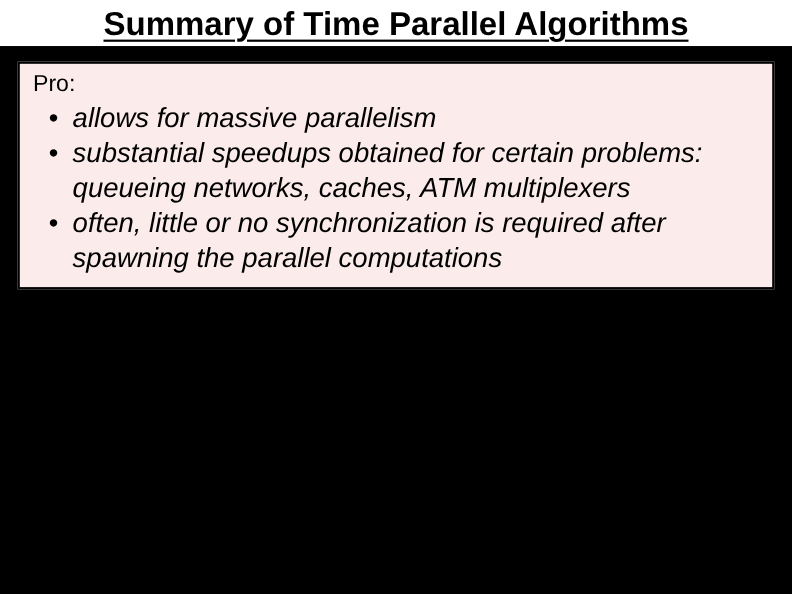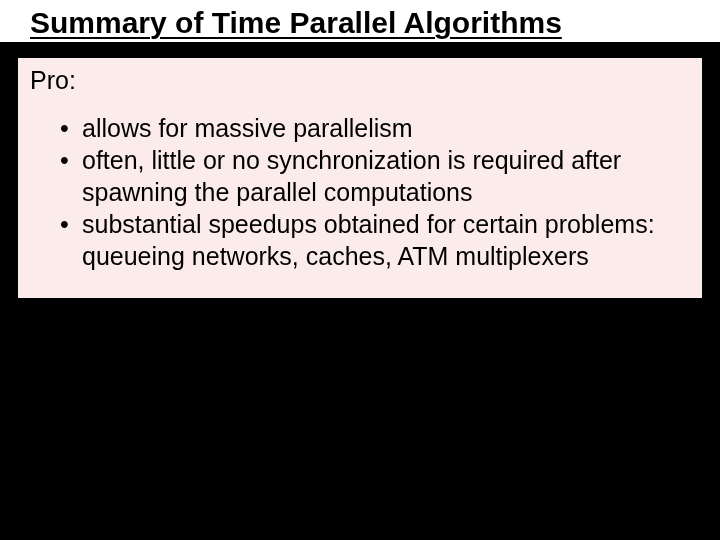--- a/index.html
+++ b/index.html
@@ -16,46 +16,47 @@
   }
   .title-wrap {
     background: #fff;
     padding: 6px 0 2px 0;
   }
   .title {
     font-family: Arial, Helvetica, sans-serif;
     font-weight: bold;
     font-size: 30px;
     color: #000;
-    text-align: left;
+    text-align: center;
     padding: 0 30px;
     text-decoration: underline;
     text-decoration-thickness: 2px;
     text-underline-offset: 4px;
   }
   .gap {
     background: #000;
     height: 14px;
   }
   .content-box {
     background: #fbebeb;
     border: 2px solid #000;
     margin: 0 16px;
     padding: 6px 12px 10px 12px;
   }
   .heading {
-    font-size: 25px;
+    font-size: 21px;
     color: #000;
     line-height: 1.28;
     margin: 0;
   }
   ul.bullets {
     list-style: none;
     padding: 0;
-    margin: 16px;
+    margin: 0;
+    font-style: italic;
   }
   ul.bullets li {
     font-size: 25px;
     color: #000;
     line-height: 1.28;
     padding-left: 36px;
     position: relative;
   }
   ul.bullets li::before {
     content: "•";
@@ -72,18 +73,18 @@
   <div class="title-wrap">
     <h1 class="title">Summary of Time Parallel Algorithms</h1>
   </div>
 
   <div class="gap"></div>
 
   <div class="content-box">
     <div class="heading">Pro:</div>
     <ul class="bullets">
       <li>allows for massive parallelism</li>
+      <li>substantial speedups obtained for certain problems: queueing networks, caches, ATM multiplexers</li>
       <li>often, little or no synchronization is required after spawning the parallel computations</li>
-      <li>substantial speedups obtained for certain problems: queueing networks, caches, ATM multiplexers</li>
     </ul>
   </div>
 
 </div>
 
 </body></html>

